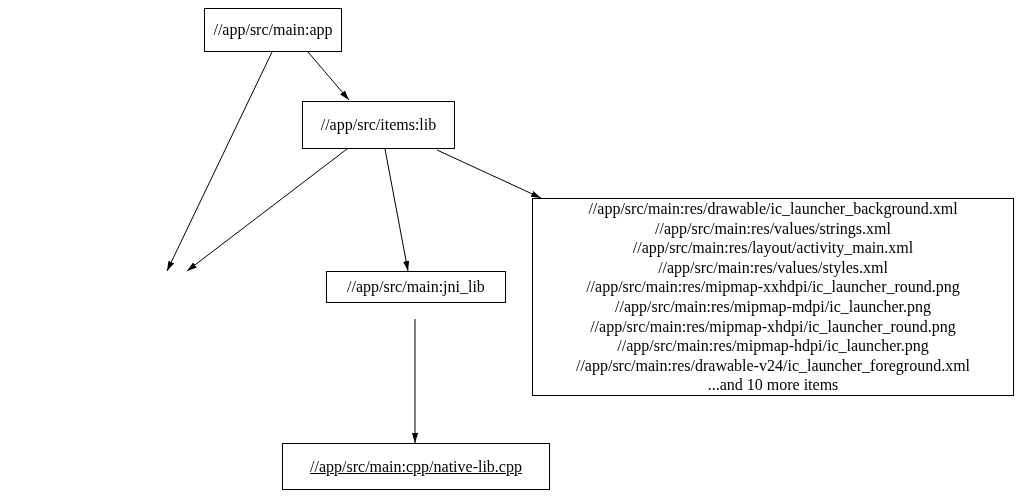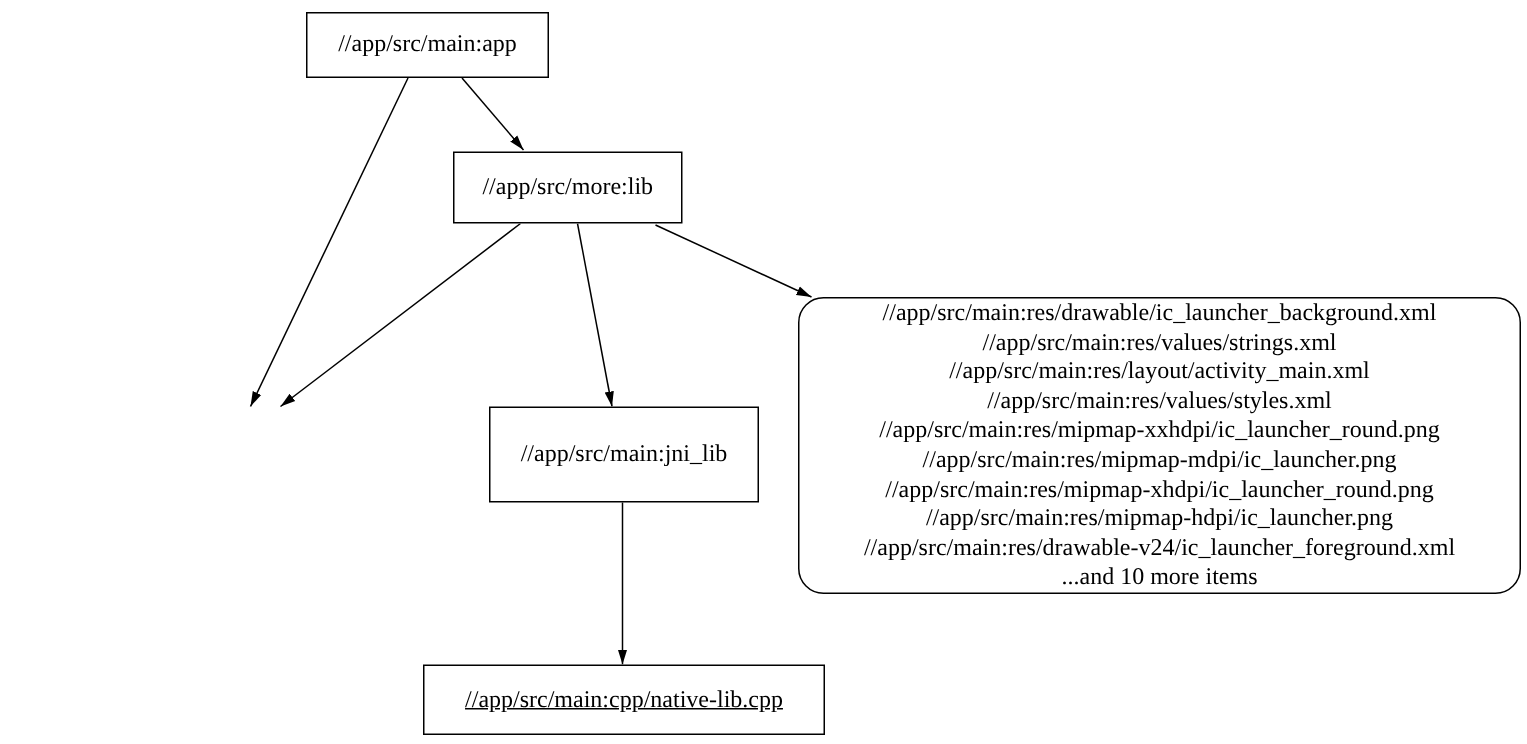--- a/index.html
+++ b/index.html
@@ -34,21 +34,20 @@
     justify-content: center;
     text-align: center;
     font-size: 16px;
     line-height: 1.2;
     white-space: nowrap;
   }
   .node.multiline {
     white-space: pre-line;
     line-height: 1.22;
     padding: 5px 6px;
-    border-radius: 17px;
   }
   line.edge {
     stroke: #000000;
     stroke-width: 1;
   }
 </style>
 </head>
 <body>
 
 <div class="canvas">
@@ -60,26 +59,26 @@
       </marker>
     </defs>
     <line class="edge" x1="308" y1="52" x2="349" y2="100" marker-end="url(#arrow)"></line>
     <line class="edge" x1="272" y1="52" x2="167" y2="271" marker-end="url(#arrow)"></line>
     <line class="edge" x1="347" y1="149" x2="187" y2="271" marker-end="url(#arrow)"></line>
     <line class="edge" x1="385" y1="149" x2="408" y2="271" marker-end="url(#arrow)"></line>
     <line class="edge" x1="437" y1="150" x2="541" y2="198" marker-end="url(#arrow)"></line>
     <line class="edge" x1="415" y1="319" x2="415" y2="443" marker-end="url(#arrow)"></line>
   </svg>
 
-  <div class="node" style="left:204px; top:8px; width:162px; height:44px;text-align:right;">//app/src/main:app</div>
+  <div class="node" style="left:204px; top:8px; width:138px; height:44px;text-align:right;">//app/src/main:app</div>
 
-  <div class="node" style="left:302px; top:101px; width:153px; height:48px;">//app/src/more:lib</div>
+  <div class="node" style="left:302px; top:101px; width:153px; height:48px;">//app/src/items:lib</div>
 
 
-  <div class="node" style="left:326px; top:271px; width:180px; height:64px;">//app/src/main:jni_lib</div>
+  <div class="node" style="left:326px; top:271px; width:180px; height:32px;">//app/src/main:jni_lib</div>
 
   <div class="node multiline" style="left:532px; top:198px; width:482px; height:198px;">//app/src/main:res/drawable/ic_launcher_background.xml
 //app/src/main:res/values/strings.xml
 //app/src/main:res/layout/activity_main.xml
 //app/src/main:res/values/styles.xml
 //app/src/main:res/mipmap-xxhdpi/ic_launcher_round.png
 //app/src/main:res/mipmap-mdpi/ic_launcher.png
 //app/src/main:res/mipmap-xhdpi/ic_launcher_round.png
 //app/src/main:res/mipmap-hdpi/ic_launcher.png
 //app/src/main:res/drawable-v24/ic_launcher_foreground.xml

